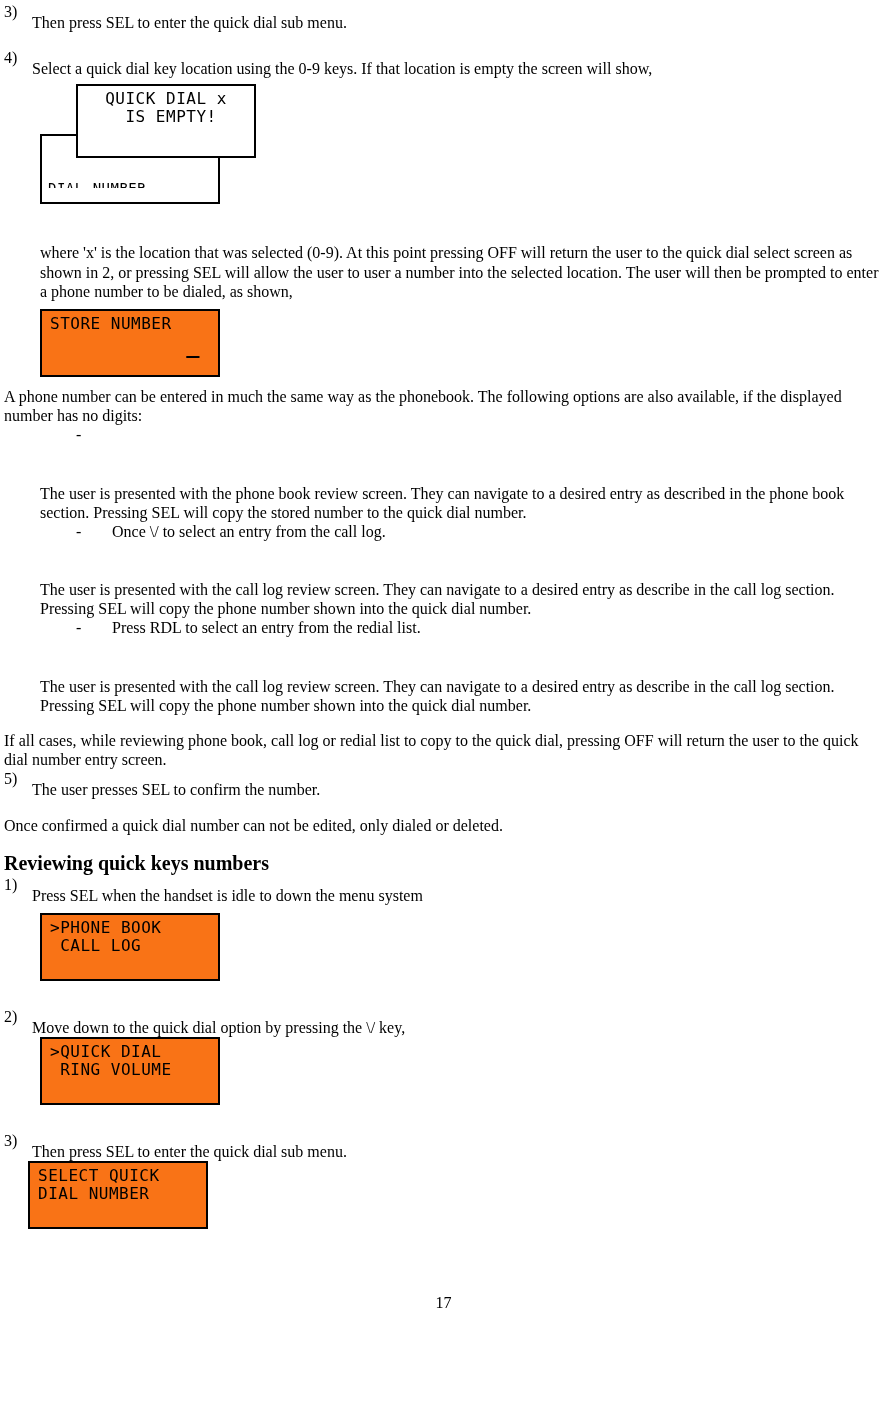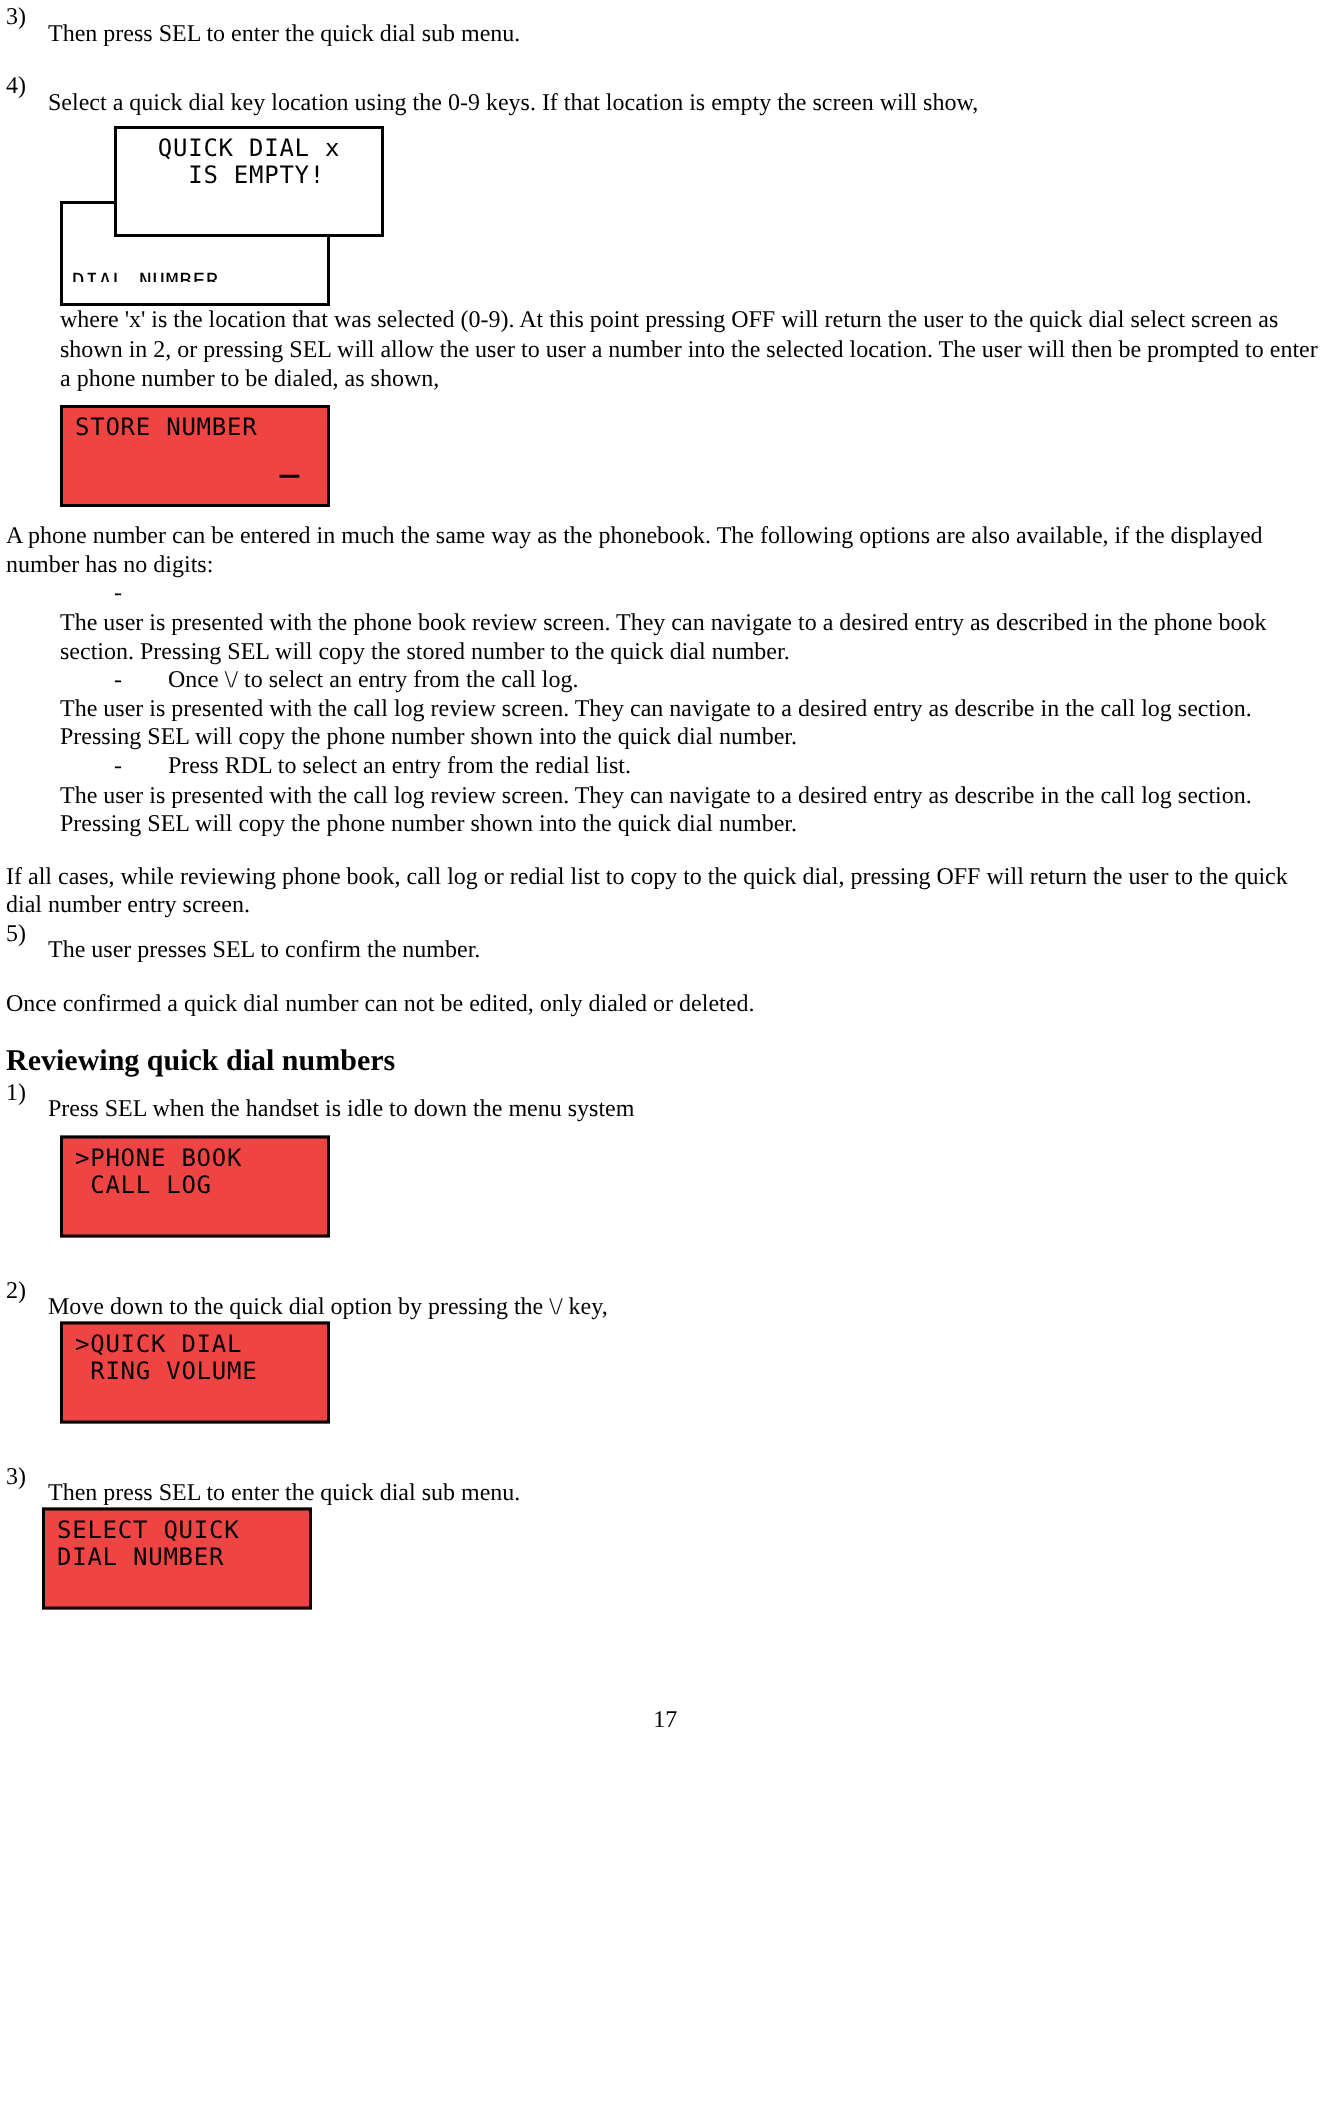--- a/index.html
+++ b/index.html
@@ -28,20 +28,21 @@
     margin: 0;
   }
   .gap {
     height: 16px;
   }
   .gap-sm {
     height: 6px;
   }
   .indent2 {
     margin-left: 36px;
+    margin-top: 39px;
   }
   .bullet-row {
     display: flex;
     margin-left: 72px;
   }
   .bullet-dash {
     width: 36px;
     flex: none;
   }
   h2.section {
@@ -51,21 +52,21 @@
     margin: 0;
   }
   
   .lcd-wrap {
     position: relative;
     margin-left: 36px;
     padding: 2px 0 10px 0;
   }
   .lcd {
     border: 2px solid #000;
-    background: #ef4444;
+    background: #f97316;
     width: 180px;
     height: 68px;
     box-sizing: border-box;
     padding: 4px 8px 0 8px;
     font-family: monospace;
     position: relative;
   }
   .lcd-line {
     font-family: monospace;
     font-size: 16px;
@@ -192,21 +193,21 @@
   <span class="ol-num">5)</span>
   <span class="ol-text">The user presses SEL to confirm the number.</span>
 </div>
 
 <div class="gap"></div>
 
 <div class="para">Once confirmed a quick dial number can not be edited, only dialed or deleted.</div>
 
 <div class="gap"></div>
 
-<h2 class="section">Reviewing quick dial numbers</h2>
+<h2 class="section">Reviewing quick keys numbers</h2>
 
 <div class="ol-item">
   <span class="ol-num">1)</span>
   <span class="ol-text">Press SEL when the handset is idle to down the menu system</span>
 </div>
 
 <div class="gap-sm"></div>
 
 <div class="lcd-wrap">
   <div class="lcd">

